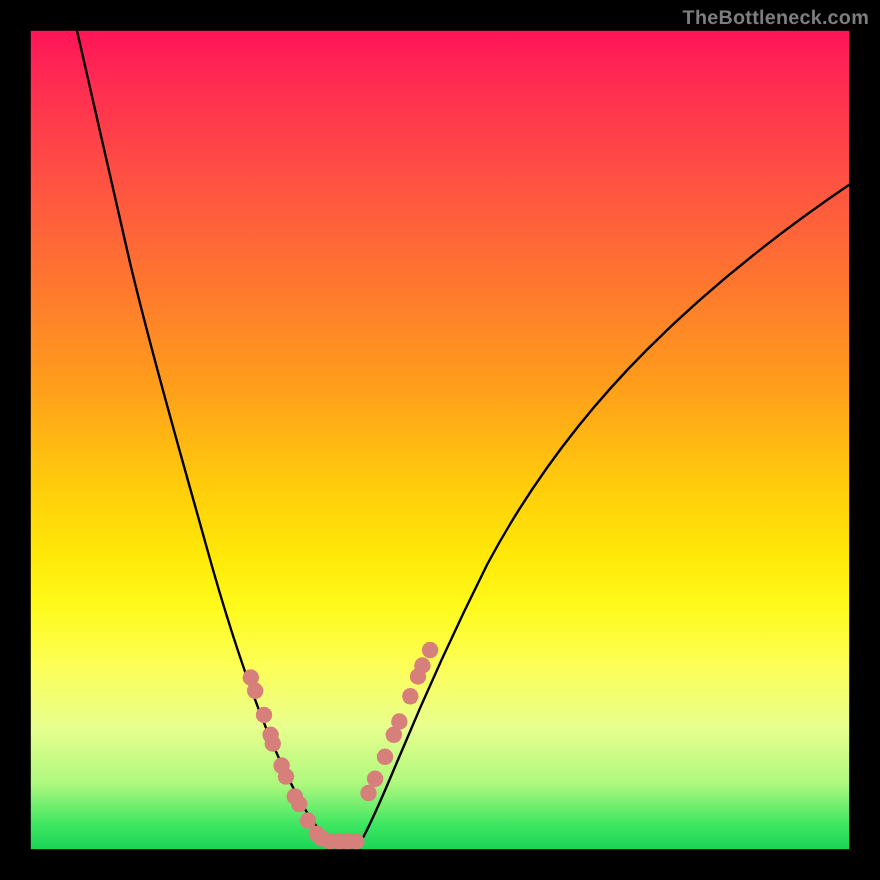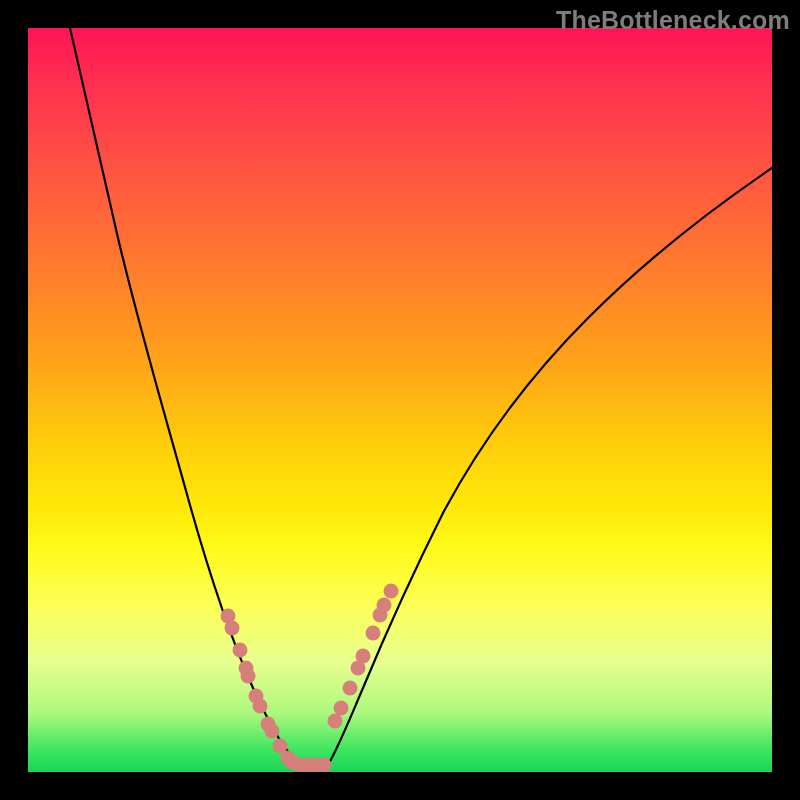--- a/index.html
+++ b/index.html
@@ -38,21 +38,21 @@
       #aef87e 92%,
       #3ee661 97%,
       #19d556 100%
     );
   }
   .watermark {
     position: absolute;
     top: 6px;
     right: 10px;
     color: #7d7d7d;
-    font-size: 25px;
+    font-size: 18px;
     font-weight: 600;
     letter-spacing: 0.2px;
     user-select: none;
   }
   svg.curve {
     position: absolute;
     left: 0; top: 0;
     width: 744px; height: 744px;
   }
   .curve path {

